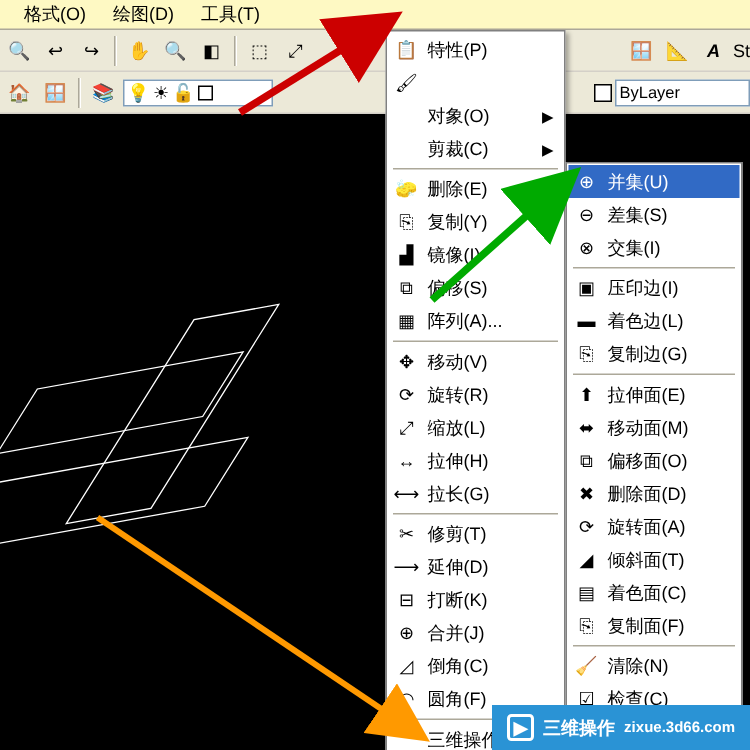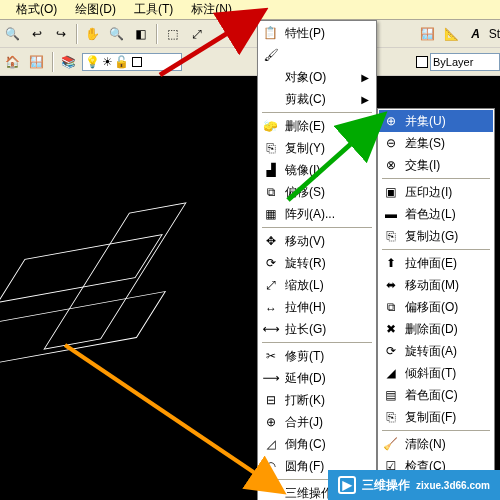--- a/index.html
+++ b/index.html
@@ -5,21 +5,21 @@
   * { box-sizing: border-box; margin: 0; padding: 0; font-family: "SimSun", "Microsoft YaHei", sans-serif; font-size: 12px; }
   body { background: #ece9d8; width: 500px; height: 500px; overflow: hidden; position: relative; }
   .menubar { display: flex; background: #fef9c3; height: 20px; border-bottom: 1px solid #aca899; padding-left: 8px; align-items: center; gap: 2px; }
   .menubar-item { padding: 2px 8px; cursor: default; }
   .menubar-item.active { background: #316ac5; color: #fff; }
   .toolbars { background: #ece9d8; }
   .toolbar-row { display: flex; height: 28px; align-items: center; gap: 2px; padding-left: 2px; border-bottom: 1px solid #d4d0c8; }
   .tb-btn { width: 22px; height: 22px; border: 1px solid transparent; display: inline-flex; align-items: center; justify-content: center; cursor: default; }
   .tb-sep { width: 2px; height: 20px; border-left: 1px solid #aca899; border-right: 1px solid #fff; margin: 0 2px; }
   .tb-input { width: 40px; height: 18px; border: 1px solid #7f9db9; background: #fff; font-size: 11px; padding: 0 2px; }
-  .tb-select { width: 70px; height: 18px; border: 1px solid #7f9db9; background: #fff; font-size: 11px; padding: 0 2px; display: inline-flex; align-items: center; }
+  .tb-select { width: 90px; height: 18px; border: 1px solid #7f9db9; background: #fff; font-size: 11px; padding: 0 2px; display: inline-flex; align-items: center; }
   .layer-select { width: 100px; height: 18px; border: 1px solid #7f9db9; background: #fff; font-size: 11px; padding: 0 2px; display: inline-flex; align-items: center; gap: 2px; }
   .color-sw { width: 10px; height: 10px; border: 1px solid #000; display: inline-block; }
   .canvas { position: absolute; top: 76px; left: 0; right: 0; bottom: 0; background: #000; }
   .wire { position: absolute; border: 1px solid #fff; transform: skewX(-40deg) rotate(-12deg); }
   .menu { position: absolute; background: #fff; border: 1px solid #808080; box-shadow: 2px 2px 3px rgba(0,0,0,.3); min-width: 115px; padding: 1px; }
   .menu-item { display: flex; align-items: center; height: 22px; padding: 0 18px 0 26px; position: relative; cursor: default; white-space: nowrap; }
   .menu-item .icon-slot { position: absolute; left: 4px; top: 3px; width: 16px; height: 16px; display: flex; align-items: center; justify-content: center; font-size: 12px; }
   .menu-item .arrow { position: absolute; right: 6px; top: 6px; font-size: 10px; }
   .menu-item.hi { background: #316ac5; color: #fff; }
   .menu-sep { height: 1px; background: #aca899; margin: 2px 3px; }
@@ -27,21 +27,20 @@
   .watermark .play { width: 18px; height: 18px; border: 2px solid #fff; border-radius: 3px; display: inline-flex; align-items: center; justify-content: center; }
   svg.ann { position: absolute; pointer-events: none; }
 </style>
 </head>
 <body>
 
 <div class="menubar">
   <span class="menubar-item">格式(O)</span>
   <span class="menubar-item">绘图(D)</span>
   <span class="menubar-item">工具(T)</span>
-  <span class="menubar-item">标注(N)</span>
 </div>
 
 <div class="toolbars">
   <div class="toolbar-row">
     <span class="tb-btn">🔍</span>
     <span class="tb-btn">↩</span>
     <span class="tb-btn">↪</span>
     <span class="tb-sep"></span>
     <span class="tb-btn">✋</span>
     <span class="tb-btn">🔍</span>

